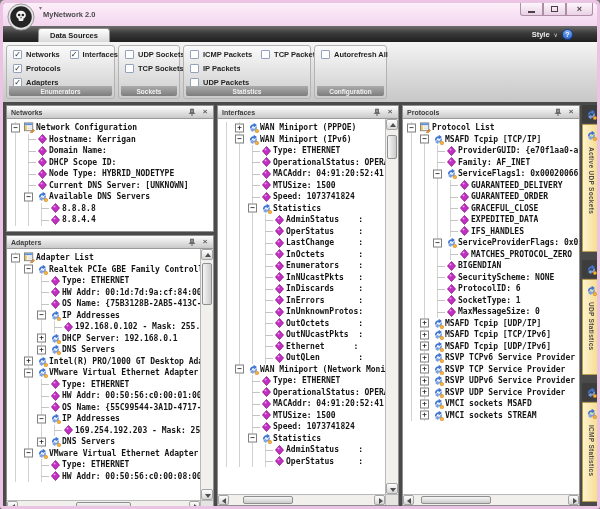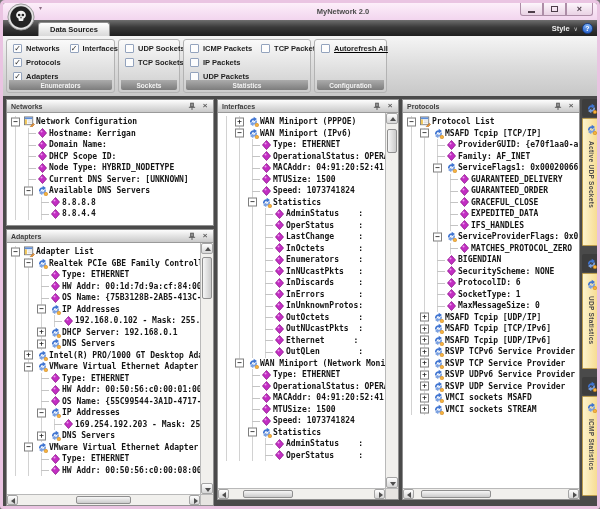--- a/index.html
+++ b/index.html
@@ -6,40 +6,40 @@
   *{box-sizing:border-box;}
   .window{
     position:relative;width:600px;height:509px;
     border:3px solid var(--border-pink,#eac4e2);
     border-radius:5px 5px 3px 3px;
     background:var(--dock,#4a4a4a);
     font-family:"Liberation Sans",sans-serif;
     overflow:hidden;
   }
   
-  .titlebar{position:relative;height:17px;background:linear-gradient(#fdeffa,var(--pink,#f2d5ee));
-    display:flex;align-items:center;justify-content:center;z-index:30;padding-left:46px;}
+  .titlebar{position:relative;height:23px;background:linear-gradient(#fdeffa,var(--pink,#f2d5ee));
+    display:flex;align-items:center;justify-content:flex-start;z-index:30;}
   .title{font-size:7.5px;font-weight:700;color:#4a4a4a;margin-left:40px;}
   .orb{position:absolute;left:4px;top:0px;width:28px;height:28px;z-index:60;cursor:pointer;}
   .qat{position:absolute;left:36px;top:1px;font-size:6px;color:#8a6d84;z-index:40;}
   .winbtns{position:absolute;right:4px;top:0;display:flex;z-index:40;}
   .wbtn{width:23px;height:13px;background:linear-gradient(#fdf6fc,#e9d2e4);border:1px solid #ad8da7;border-top:none;
     display:flex;align-items:center;justify-content:center;color:#4d3d49;}
   .wbtn:first-child{border-radius:0 0 0 3px;}
   .wbtn:last-child{border-radius:0 0 3px 0;width:27px;}
   .glyph-min{width:7px;height:2px;background:#4d3d49;margin-top:5px;}
   .glyph-max{width:7px;height:6px;border:1.5px solid #4d3d49;}
   .glyph-close{font-size:9px;font-weight:700;line-height:9px;}
   
   .tabstrip{position:relative;height:16px;background:linear-gradient(#6e6e6e,#3a3a3a 45%,#1f1f1f);
     display:flex;align-items:flex-end;}
   .ribbon-tab{margin-left:35px;height:14px;padding:0 11px;background:linear-gradient(#ffffff,#d9d9d9);
     border:1px solid #8f8f8f;border-bottom:none;border-radius:3px 3px 0 0;
     font-size:7.5px;font-weight:700;color:#1a1a1a;display:flex;align-items:center;cursor:pointer;}
-  .style-area{position:absolute;right:4px;top:3px;display:flex;align-items:center;gap:4px;}
+  .style-area{position:absolute;right:24px;top:3px;display:flex;align-items:center;gap:4px;}
   .style-label{color:#f0f0f0;font-size:7.5px;font-weight:600;cursor:pointer;}
   .style-chevron{color:#cdcdcd;font-size:6px;font-family:"DejaVu Sans",sans-serif;cursor:pointer;}
   .help-icon{width:11px;height:11px;border-radius:50%;background:linear-gradient(#7db0f5,var(--help,#2d66cf));
     border:1px solid #16408f;color:#fff;font-size:7px;font-weight:700;display:flex;align-items:center;justify-content:center;cursor:pointer;}
   
   .ribbon{height:60px;background:linear-gradient(#f5f5f5,#dcdcdc 50%,#c7c7c7);display:flex;padding:3px 0 3px 3px;gap:3px;}
   .rgroup{position:relative;height:54px;background:linear-gradient(#fafafa,#dedede 60%,#cccccc);
     border:1px solid #b3b3b3;border-radius:3px;padding:4px 4px 13px 6px;}
   .rcols{display:flex;gap:9px;}
   .rcol{display:flex;flex-direction:column;gap:5px;}
@@ -211,21 +211,21 @@
             </div>
             <div class="rcol">
               <label class="cb">
                 <span class="cbbox"></span>
                 <span class="cblabel">TCP Packets</span>
               </label>
             </div>
           </div>
           <div class="rcap">Statistics</div>
         </div>
-        <div class="rgroup" style="width: 73px; text-decoration: underline;">
+        <div class="rgroup" style="width: 73px;">
           <div class="rcols">
             <div class="rcol">
               <label class="cb">
                 <span class="cbbox"></span>
                 <span class="cblabel">Autorefresh All</span>
               </label>
             </div>
           </div>
           <div class="rcap">Configuration</div>
         </div>

